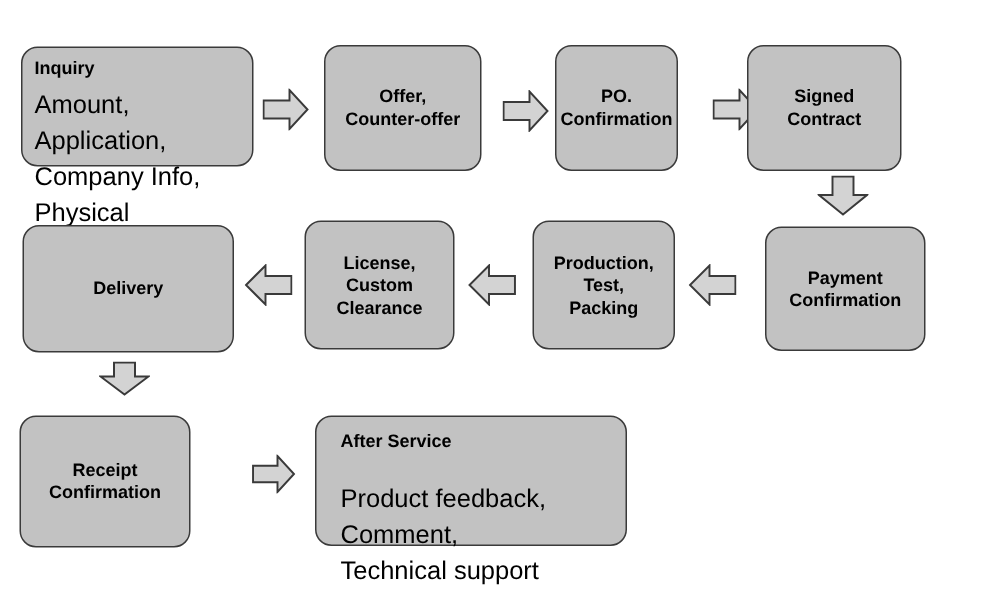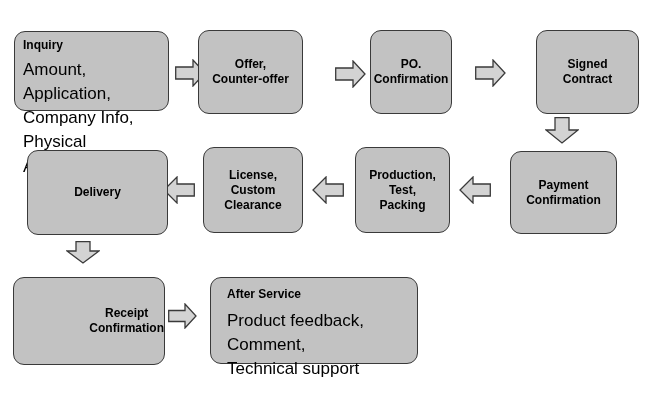--- a/index.html
+++ b/index.html
@@ -37,21 +37,21 @@
     font-size: 12px;
     margin: 1px 0 0 0;
   }
   .node.detail .body {
     font-size: 17px;
     line-height: 1.42;
     margin-top: 6px;
     white-space: pre-line;
   }
   .node.detail.after { padding: 8px 12px; }
-  .node.detail.after .body { margin-top: 8px; }
+  .node.detail.after .body { margin-top: 20px; }
   .arrow { position: absolute; display: block; }
   .arrow polygon {
     fill: var(--arrow_fill, #d3d3d3);
     stroke: var(--border, #3a3a3a);
     stroke-width: 1.3;
     stroke-linejoin: miter;
   }
 </style>
 </head>
 <body>
@@ -62,39 +62,39 @@
     <div class="title">Inquiry</div>
     <div class="body">Amount, Application,
 Company Info, Physical
 Add, Phone No.</div>
   </div>
 
   <svg class="arrow" style="left:175px; top:59px;" width="31" height="28" viewBox="0 0 31 28">
     <polygon points="0.7,8 18,8 18,1 30,14 18,27 18,20 0.7,20"></polygon>
   </svg>
 
-  <div class="node center" style="left:198px; top:30px; width:105px; height:84px;">
+  <div class="node center" style="left:216px; top:30px; width:105px; height:84px;">
     <span class="label">Offer,
 Counter-offer</span>
   </div>
 
   <svg class="arrow" style="left:335px; top:60px;" width="31" height="28" viewBox="0 0 31 28">
     <polygon points="0.7,8 18,8 18,1 30,14 18,27 18,20 0.7,20"></polygon>
   </svg>
 
   <div class="node center" style="left:370px; top:30px; width:82px; height:84px;">
     <span class="label">PO.
 Confirmation</span>
   </div>
 
   <svg class="arrow" style="left:475px; top:59px;" width="31" height="28" viewBox="0 0 31 28">
     <polygon points="0.7,8 18,8 18,1 30,14 18,27 18,20 0.7,20"></polygon>
   </svg>
 
-  <div class="node center" style="left:536px; top:30px; width:103px; height:84px;">
+  <div class="node center" style="left:498px; top:30px; width:103px; height:84px;">
     <span class="label">Signed
 Contract</span>
   </div>
 
   <svg class="arrow" style="left:545px; top:117px;" width="34" height="27" viewBox="0 0 34 27">
     <polygon points="10,0.7 24,0.7 24,13 33,13 17,26 1,13 10,13"></polygon>
   </svg>
 
   <div class="node center" style="left:510px; top:151px; width:107px; height:83px;">
     <span class="label">Payment
@@ -118,29 +118,29 @@
   <div class="node center" style="left:203px; top:147px; width:100px; height:86px;">
     <span class="label">License,
 Custom
 Clearance</span>
   </div>
 
   <svg class="arrow" style="left:163px; top:176px;" width="32" height="28" viewBox="0 0 32 28">
     <polygon points="31.3,8 14,8 14,1 1,14 14,27 14,20 31.3,20"></polygon>
   </svg>
 
-  <div class="node center" style="left:27px; top:150px; width:141px; height:85px;">
+  <div class="node center" style="left:15px; top:150px; width:141px; height:85px;">
     <span class="label">Delivery</span>
   </div>
 
   <svg class="arrow" style="left:66px; top:241px;" width="34" height="23" viewBox="0 0 34 23">
     <polygon points="10,0.7 24,0.7 24,10 33,10 17,22 1,10 10,10"></polygon>
   </svg>
 
-  <div class="node center" style="left:13px; top:277px; width:152px; height:88px;justify-content:flex-end;">
+  <div class="node center" style="left:13px; top:277px; width:114px; height:88px;">
     <span class="label">Receipt
 Confirmation</span>
   </div>
 
   <svg class="arrow" style="left:168px; top:303px;" width="29" height="26" viewBox="0 0 29 26">
     <polygon points="0.7,7.5 17,7.5 17,1 28,13 17,25 17,18.5 0.7,18.5"></polygon>
   </svg>
 
   <div class="node detail after" style="left:210px; top:277px; width:208px; height:87px;padding-left:16px;">
     <div class="title">After Service</div>

